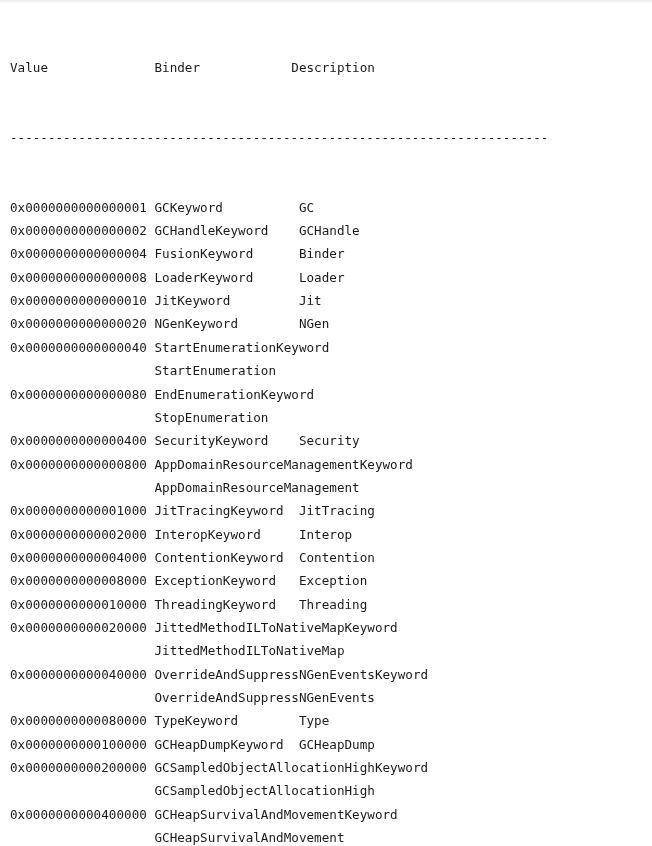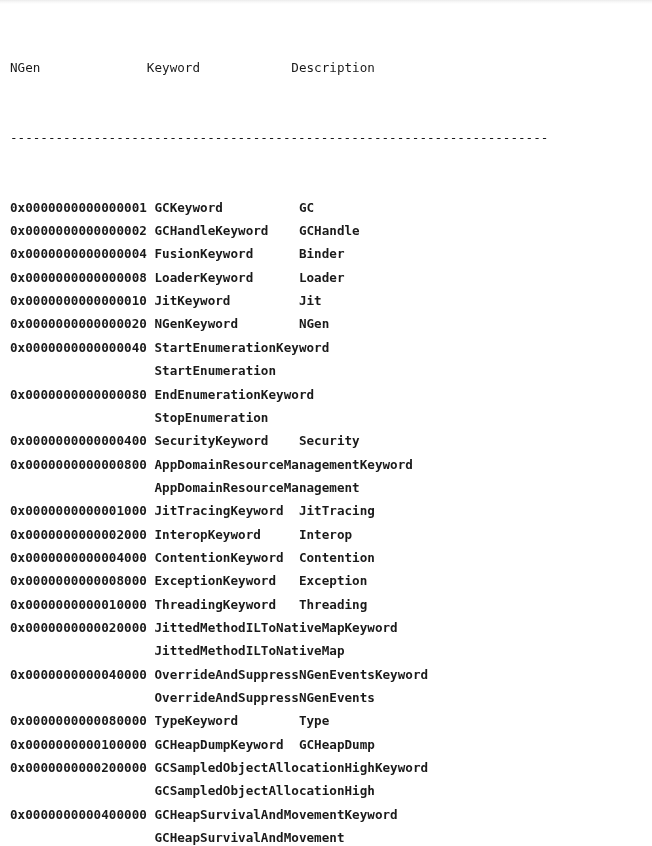--- a/index.html
+++ b/index.html
@@ -35,34 +35,33 @@
     width: 640px;
     font-size: 12.6px;
     line-height: 23.35px;
     white-space: pre;
     letter-spacing: 0.02px;
     -webkit-font-smoothing: antialiased;
   }
 
   .row {
     white-space: pre;
-    font-weight: bold;
   }
 
   .sep-row {
     white-space: pre;
     letter-spacing: 0;
   }
 
   .hdr {
     white-space: pre;
   }
 </style>
 </head>
 <body>
 
 <div class="top-edge"></div>
 
 <div class="console">
-  <div class="hdr">NGen              Keyword            Description</div>
+  <div class="hdr">Value              Binder            Description</div>
   <div class="sep-row">-----------------------------------------------------------------------</div>
   <div><div class="row">0x0000000000000001 GCKeyword          GC</div><div class="row">0x0000000000000002 GCHandleKeyword    GCHandle</div><div class="row">0x0000000000000004 FusionKeyword      Binder</div><div class="row">0x0000000000000008 LoaderKeyword      Loader</div><div class="row">0x0000000000000010 JitKeyword         Jit</div><div class="row">0x0000000000000020 NGenKeyword        NGen</div><div class="row">0x0000000000000040 StartEnumerationKeyword</div><div class="row">                   StartEnumeration</div><div class="row">0x0000000000000080 EndEnumerationKeyword</div><div class="row">                   StopEnumeration</div><div class="row">0x0000000000000400 SecurityKeyword    Security</div><div class="row">0x0000000000000800 AppDomainResourceManagementKeyword</div><div class="row">                   AppDomainResourceManagement</div><div class="row">0x0000000000001000 JitTracingKeyword  JitTracing</div><div class="row">0x0000000000002000 InteropKeyword     Interop</div><div class="row">0x0000000000004000 ContentionKeyword  Contention</div><div class="row">0x0000000000008000 ExceptionKeyword   Exception</div><div class="row">0x0000000000010000 ThreadingKeyword   Threading</div><div class="row">0x0000000000020000 JittedMethodILToNativeMapKeyword</div><div class="row">                   JittedMethodILToNativeMap</div><div class="row">0x0000000000040000 OverrideAndSuppressNGenEventsKeyword</div><div class="row">                   OverrideAndSuppressNGenEvents</div><div class="row">0x0000000000080000 TypeKeyword        Type</div><div class="row">0x0000000000100000 GCHeapDumpKeyword  GCHeapDump</div><div class="row">0x0000000000200000 GCSampledObjectAllocationHighKeyword</div><div class="row">                   GCSampledObjectAllocationHigh</div><div class="row">0x0000000000400000 GCHeapSurvivalAndMovementKeyword</div><div class="row">                   GCHeapSurvivalAndMovement</div></div>
 </div>
 
 </body></html>

